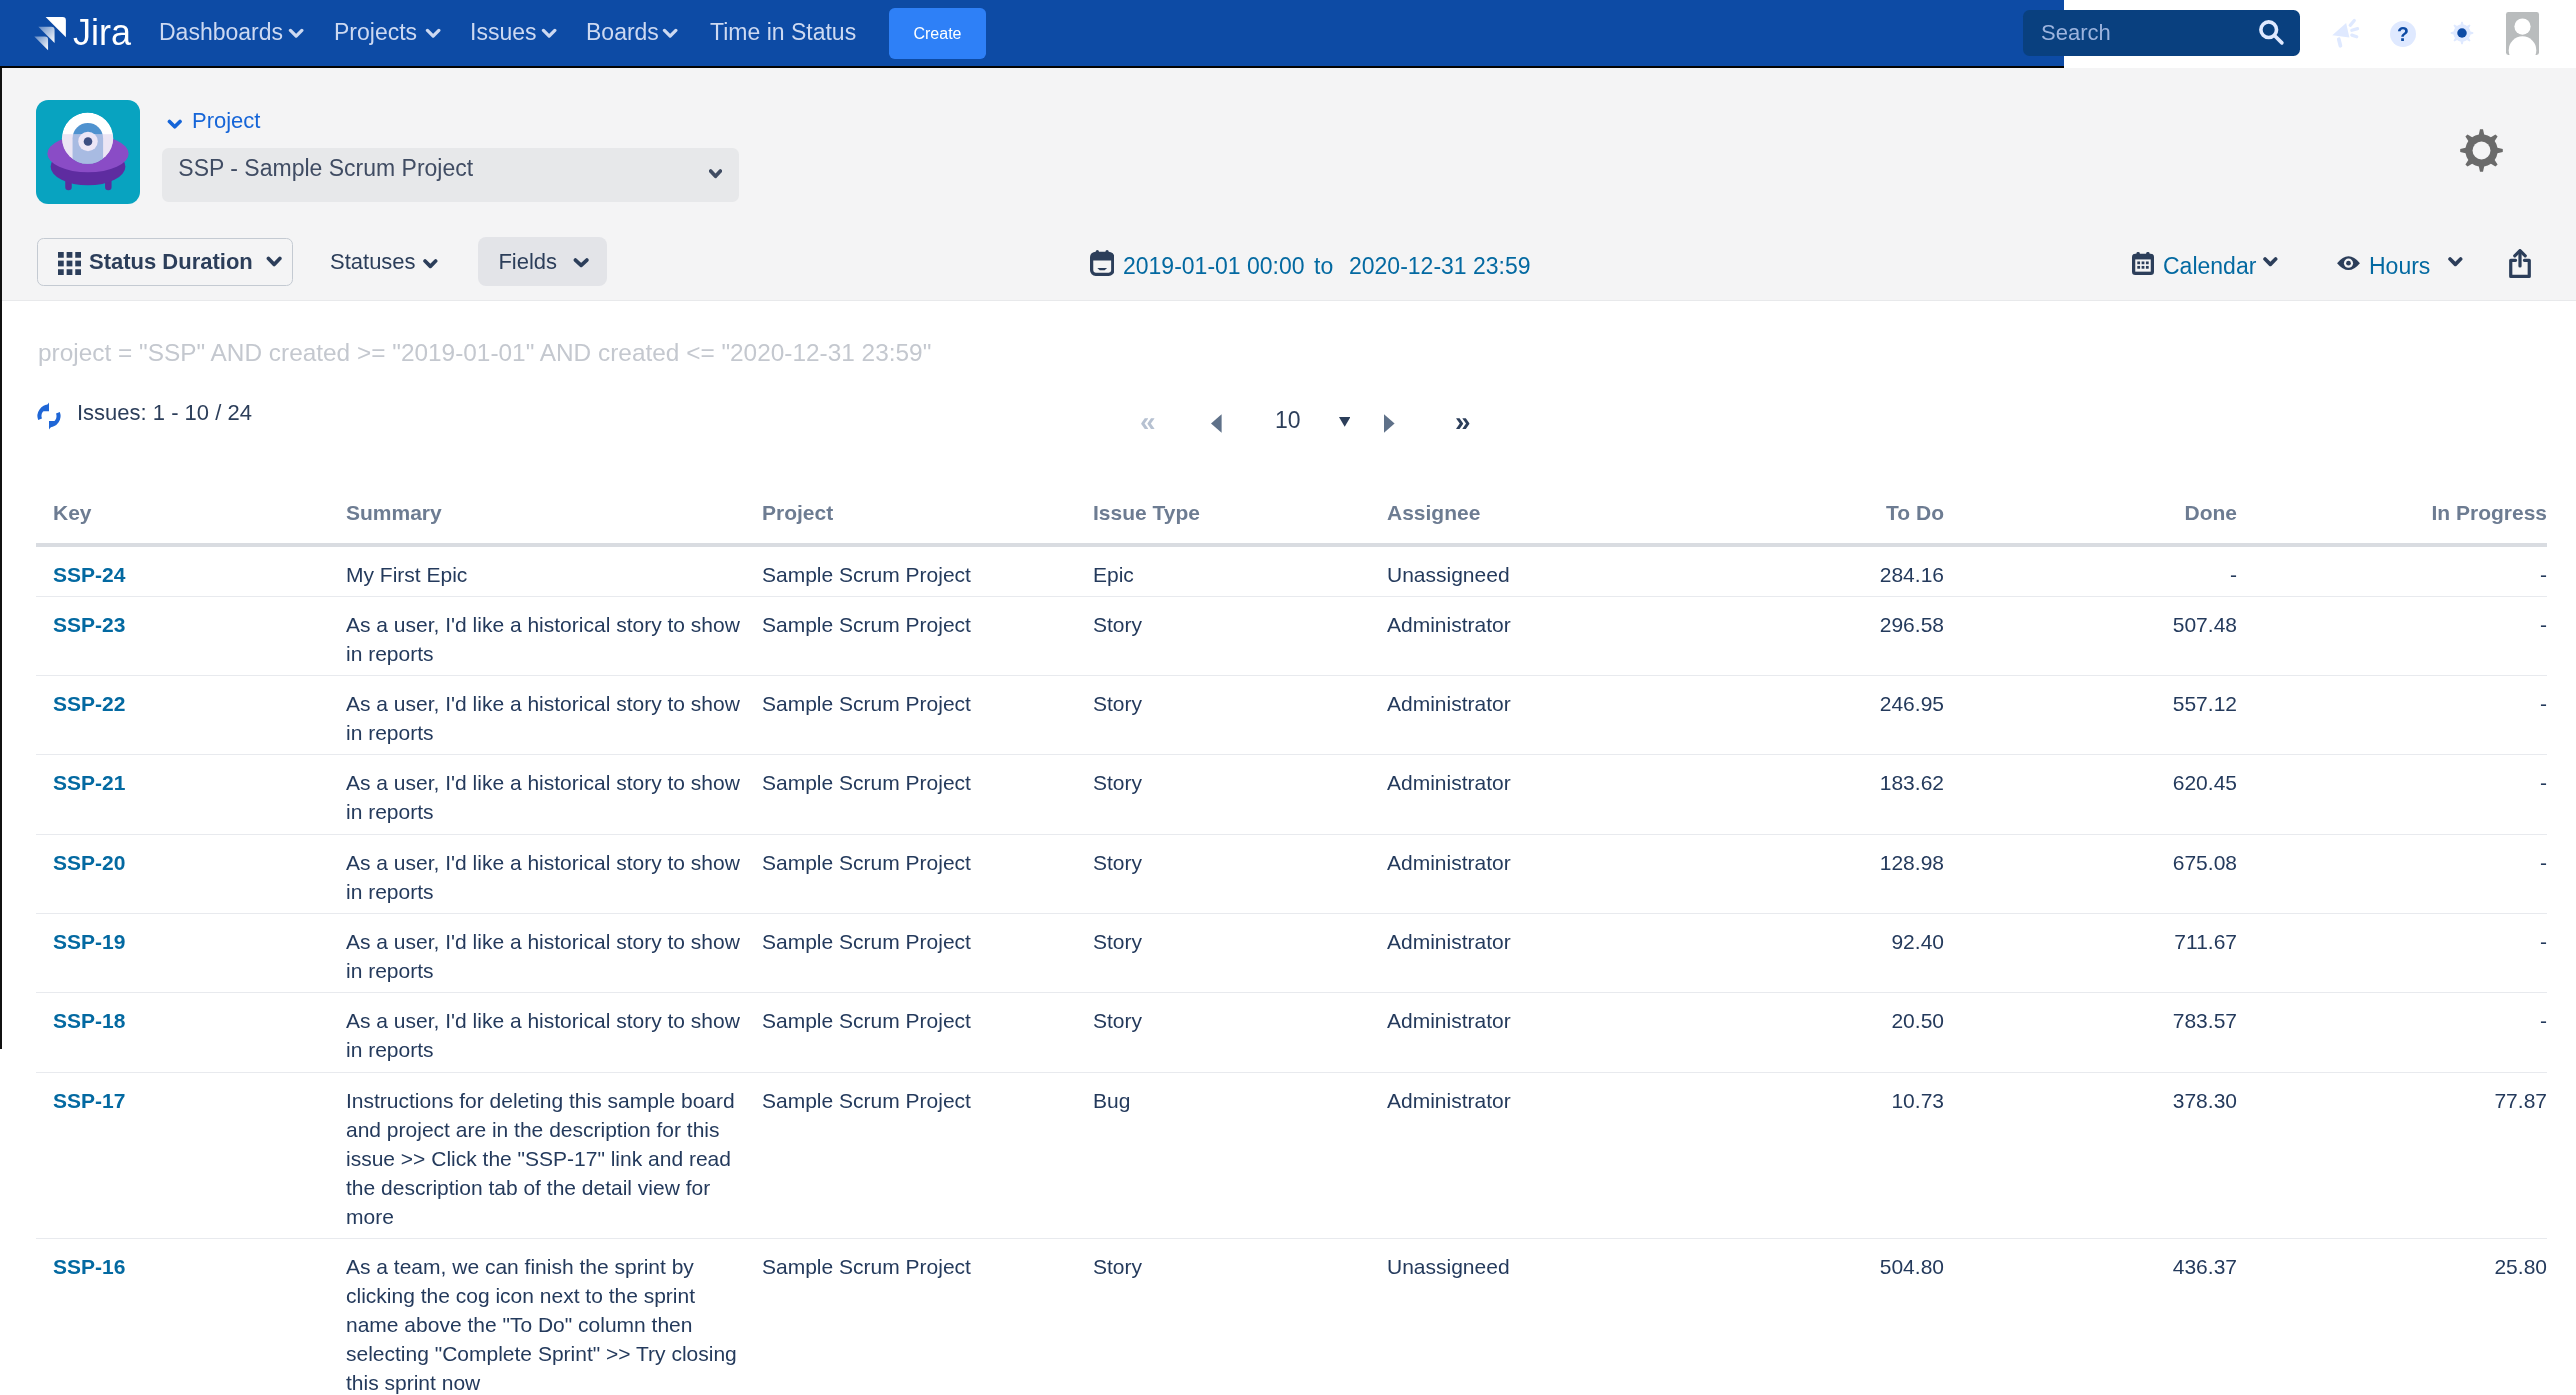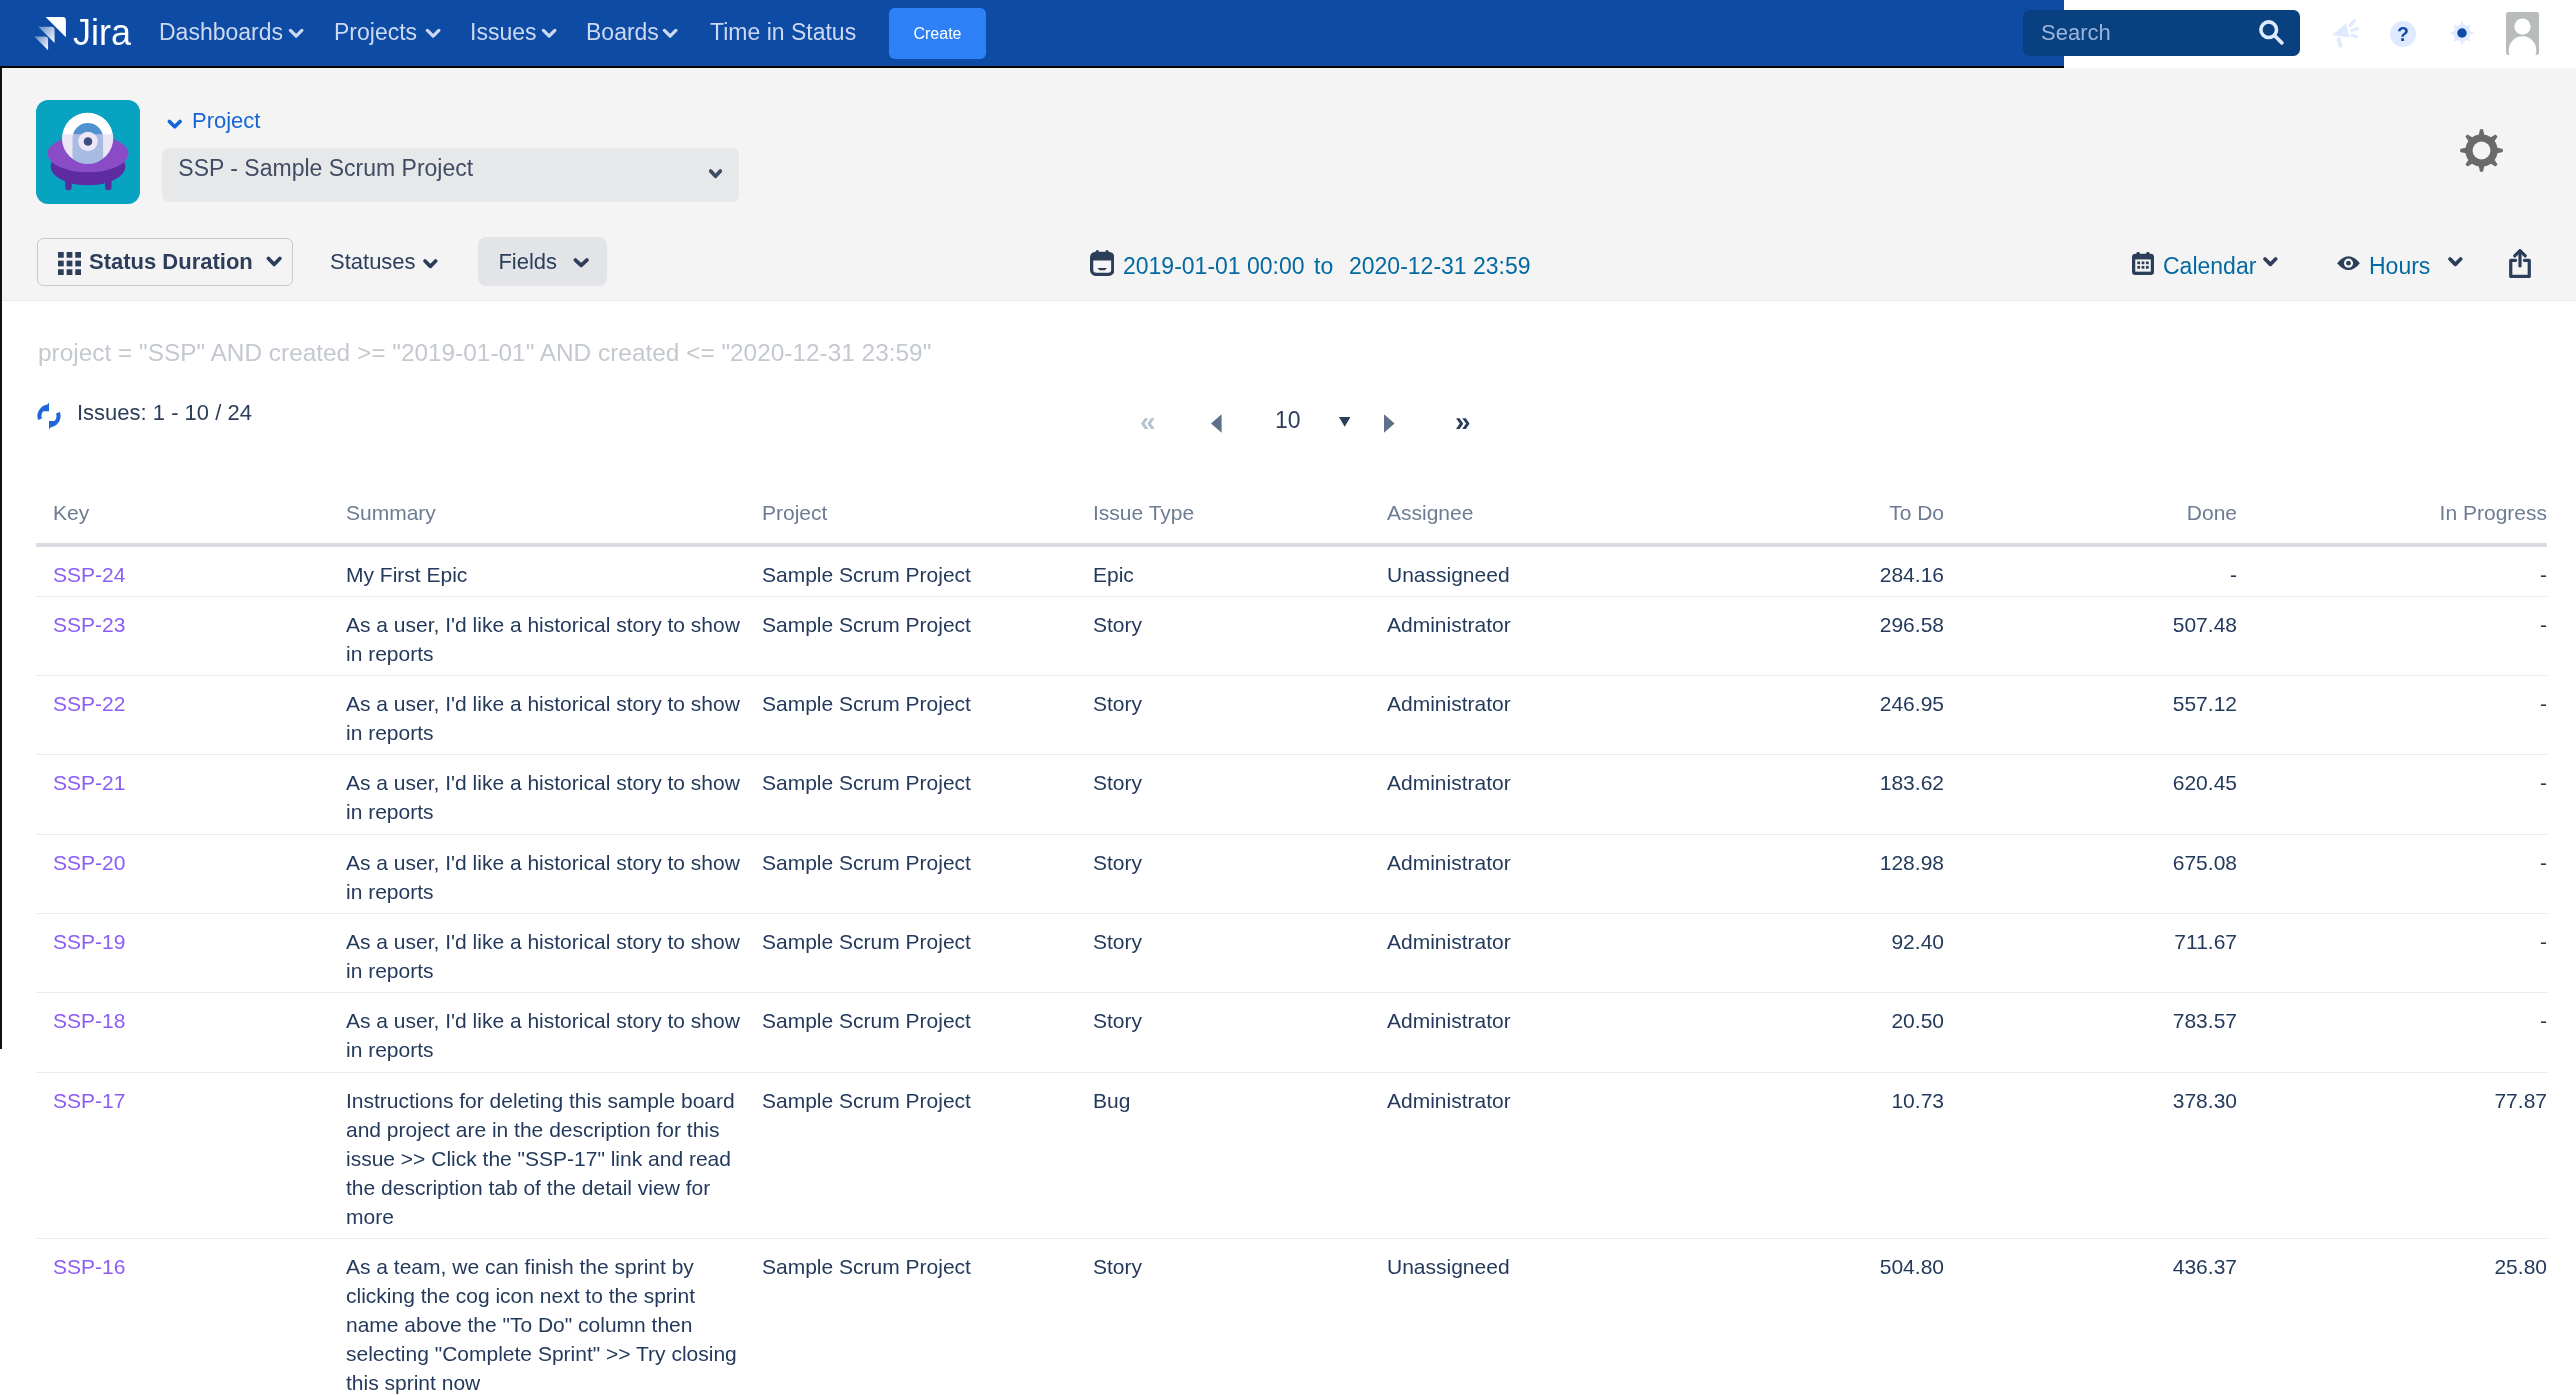--- a/index.html
+++ b/index.html
@@ -41,25 +41,25 @@
   .datetxt { position:absolute; top:174px; font-size:23px; color:#0369a1; line-height:48px; }
 
   
   #jql { position:absolute; left:36px; top:270px; font-size:24.4px; color:#c4c8cf; line-height:29px; }
   #issues { position:absolute; left:75px; top:330px; font-size:22px; color:#2c3e5a; line-height:29px; }
   .pag { position:absolute; font-size:28px; line-height:29px; color:#2c3e5a; }
 
   
   #tbl { position:absolute; left:34px; top:430px; width:2511px;
       border-collapse:collapse; table-layout:fixed; }
-  #tbl th { font-size:21px; font-weight:normal; color:#6d7c92; text-align:left;
+  #tbl th { font-size:21px; font-weight:bold; color:#6d7c92; text-align:left;
       vertical-align:top; padding:0 0 15.5px 0; border-bottom:4.1px solid #d9dce1; line-height:29px;}
   #tbl td { font-size:21px; color:#243a5c; vertical-align:top;
       padding:13px 0 7.3px 0; border-bottom:1.6px solid #e8eaee; line-height:29px; }
-  #tbl .key { font-weight:normal; color:#8b5cf6; padding-left:17px; }
+  #tbl .key { font-weight:bold; color:#0369a1; padding-left:17px; }
   #tbl th.kh { padding-left:17px; }
   #tbl .num { text-align:right; }
   #tbl th.num { text-align:right; }
 </style>
 </head>
 <body>
 
 <div id="nav">
   <svg class="abs" style="left:34px;top:17px" width="33" height="34" viewBox="0 0 40 42">
     <defs>

